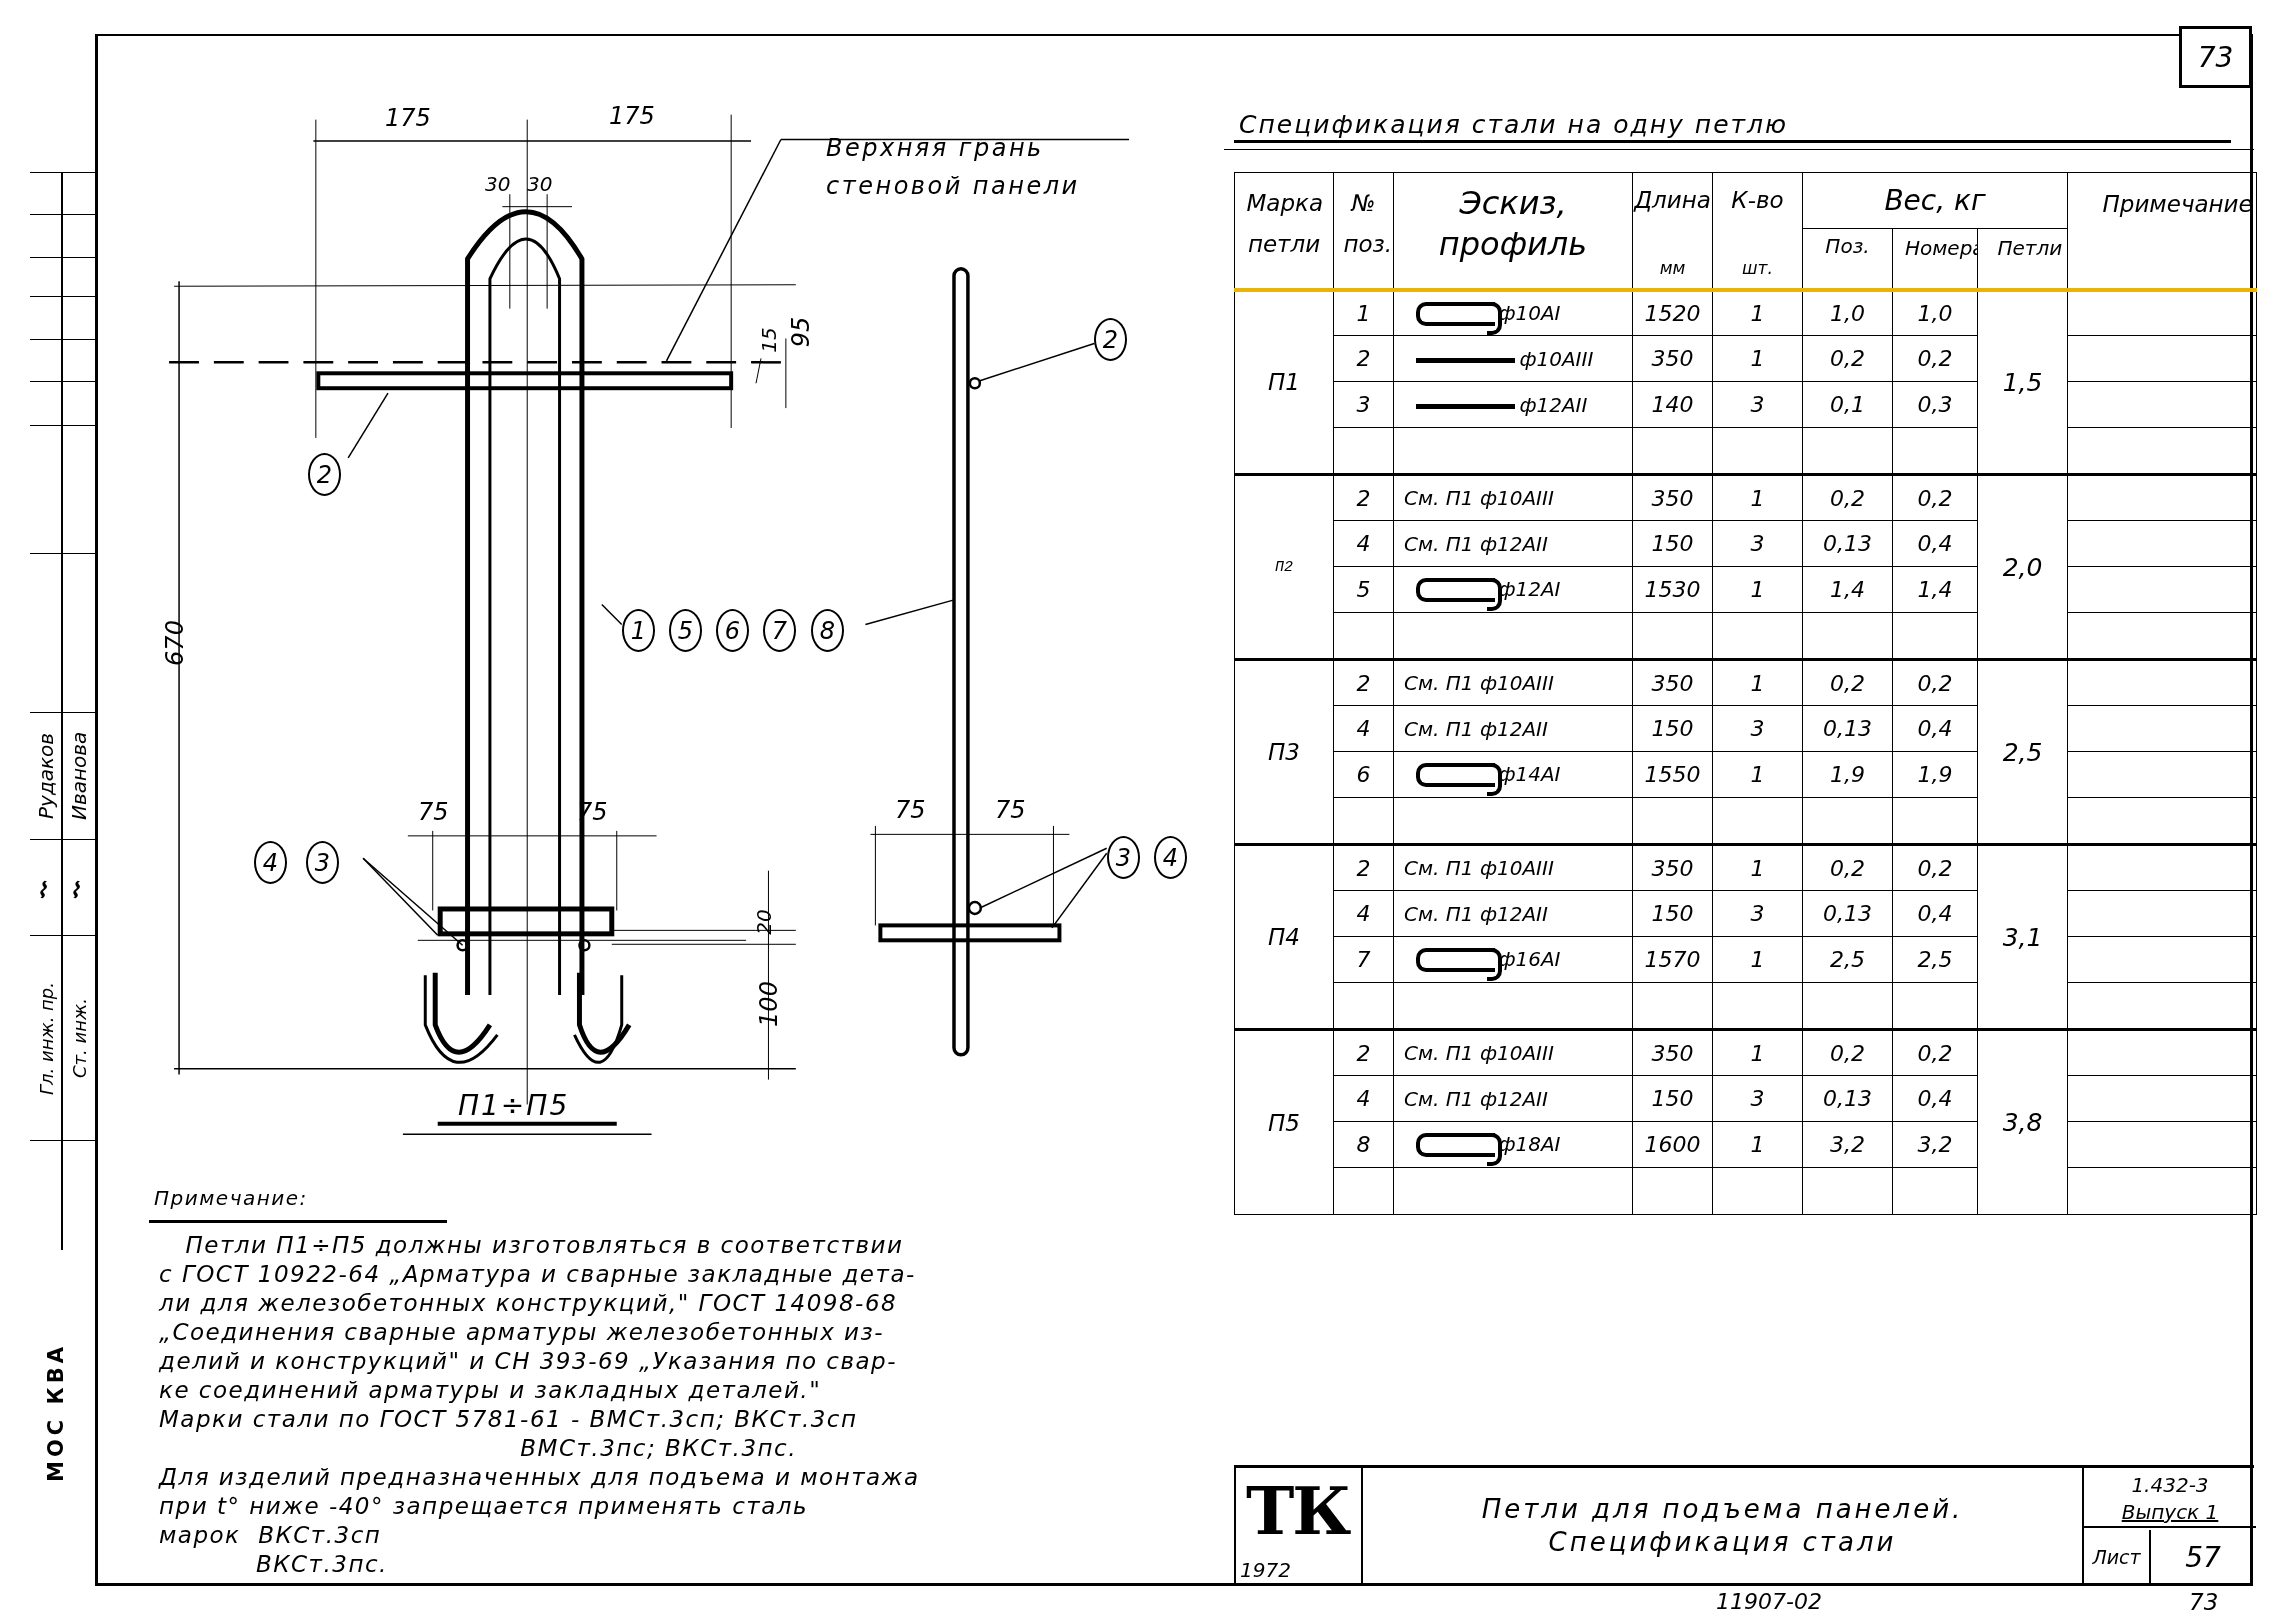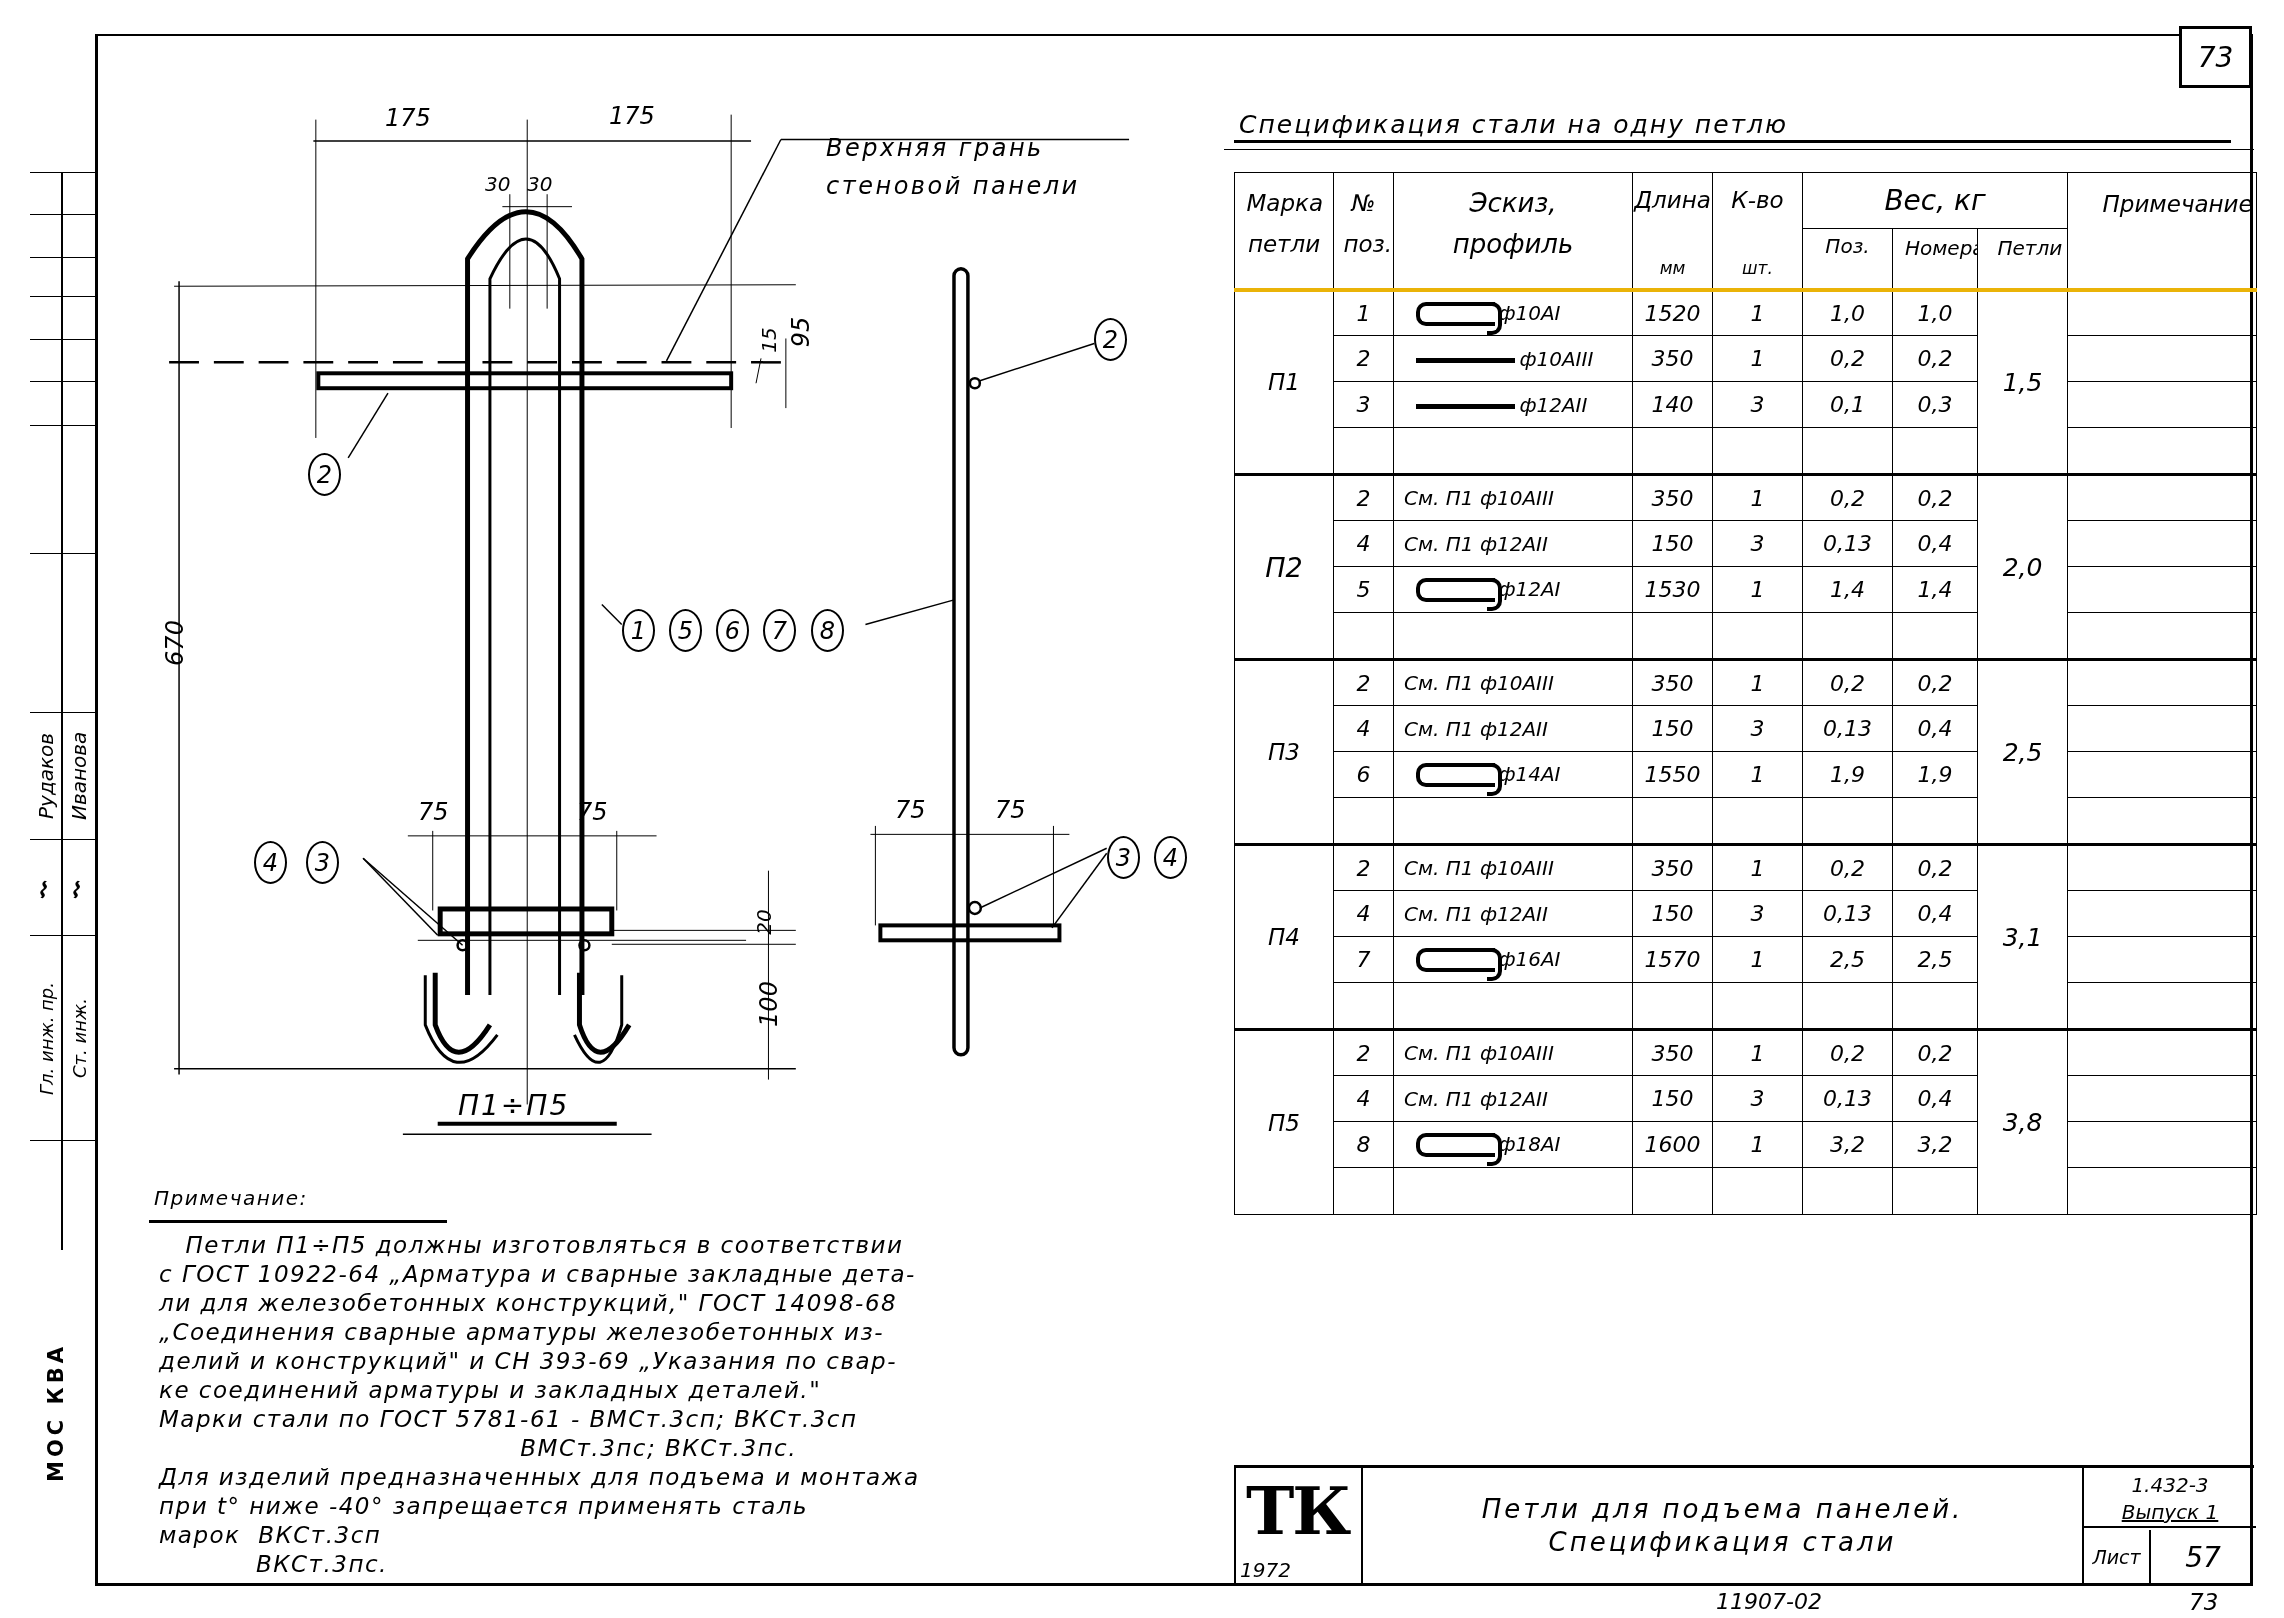--- a/index.html
+++ b/index.html
@@ -200,21 +200,21 @@
   </colgroup>
   <thead>
     <tr style="height:56px">
       <th rowspan="2" style="vertical-align:top;padding-top:10px">
           <span style="white-space:normal;display:block;width:75px;margin:auto;line-height:41px">Марка петли</span>
         </th>
       <th rowspan="2" style="vertical-align:top;padding-top:10px">
           <span style="white-space:normal;display:block;width:40px;margin:auto;line-height:41px">№ поз.</span>
         </th>
       <th rowspan="2" style="vertical-align:top;padding-top:10px">
-          <span style="white-space:normal;display:block;width:149px;margin:auto;line-height:41px;font-size:26px">Эскиз, профиль</span>
+          <span style="white-space:normal;display:block;width:149px;margin:auto;line-height:41px;font-size:32px">Эскиз, профиль</span>
         </th>
       <th rowspan="2" style="position:relative">
         <span style="position:absolute;top:14px;left:0;right:0">Длина</span>
         <span style="position:absolute;bottom:10px;left:0;right:0;font-size:17px">мм</span>
       </th>
       <th rowspan="2" style="position:relative">
         <span style="position:absolute;top:14px;left:0;right:0">К-во</span>
         <span style="position:absolute;bottom:10px;left:0;right:0;font-size:17px">шт.</span>
       </th>
       <th colspan="3" style="font-size:28px">Вес, кг</th>
@@ -265,21 +265,21 @@
       <tr style="height: 47px;">
         <td><span></span></td>
         <td class="sketch"><span></span></td>
         <td><span></span></td>
         <td><span></span></td>
         <td><span></span></td>
         <td><span></span></td>
         <td></td>
       </tr>
       <tr class="grpstart" style="height: 46px;">
-        <td rowspan="4" style="font-size: 27px;">П2</td>
+        <td rowspan="4" style="font-size: 15px; font-family: Liberation Mono, monospace;">П2</td>
         <td><span>2</span></td>
         <td class="sketch"><span>См. П1 ф10АIII</span></td>
         <td><span>350</span></td>
         <td><span>1</span></td>
         <td><span>0,2</span></td>
         <td><span>0,2</span></td>
         <td rowspan="4" style="font-size: 25px;">2,0</td>
         <td></td>
       </tr>
       <tr style="height: 46px;">

